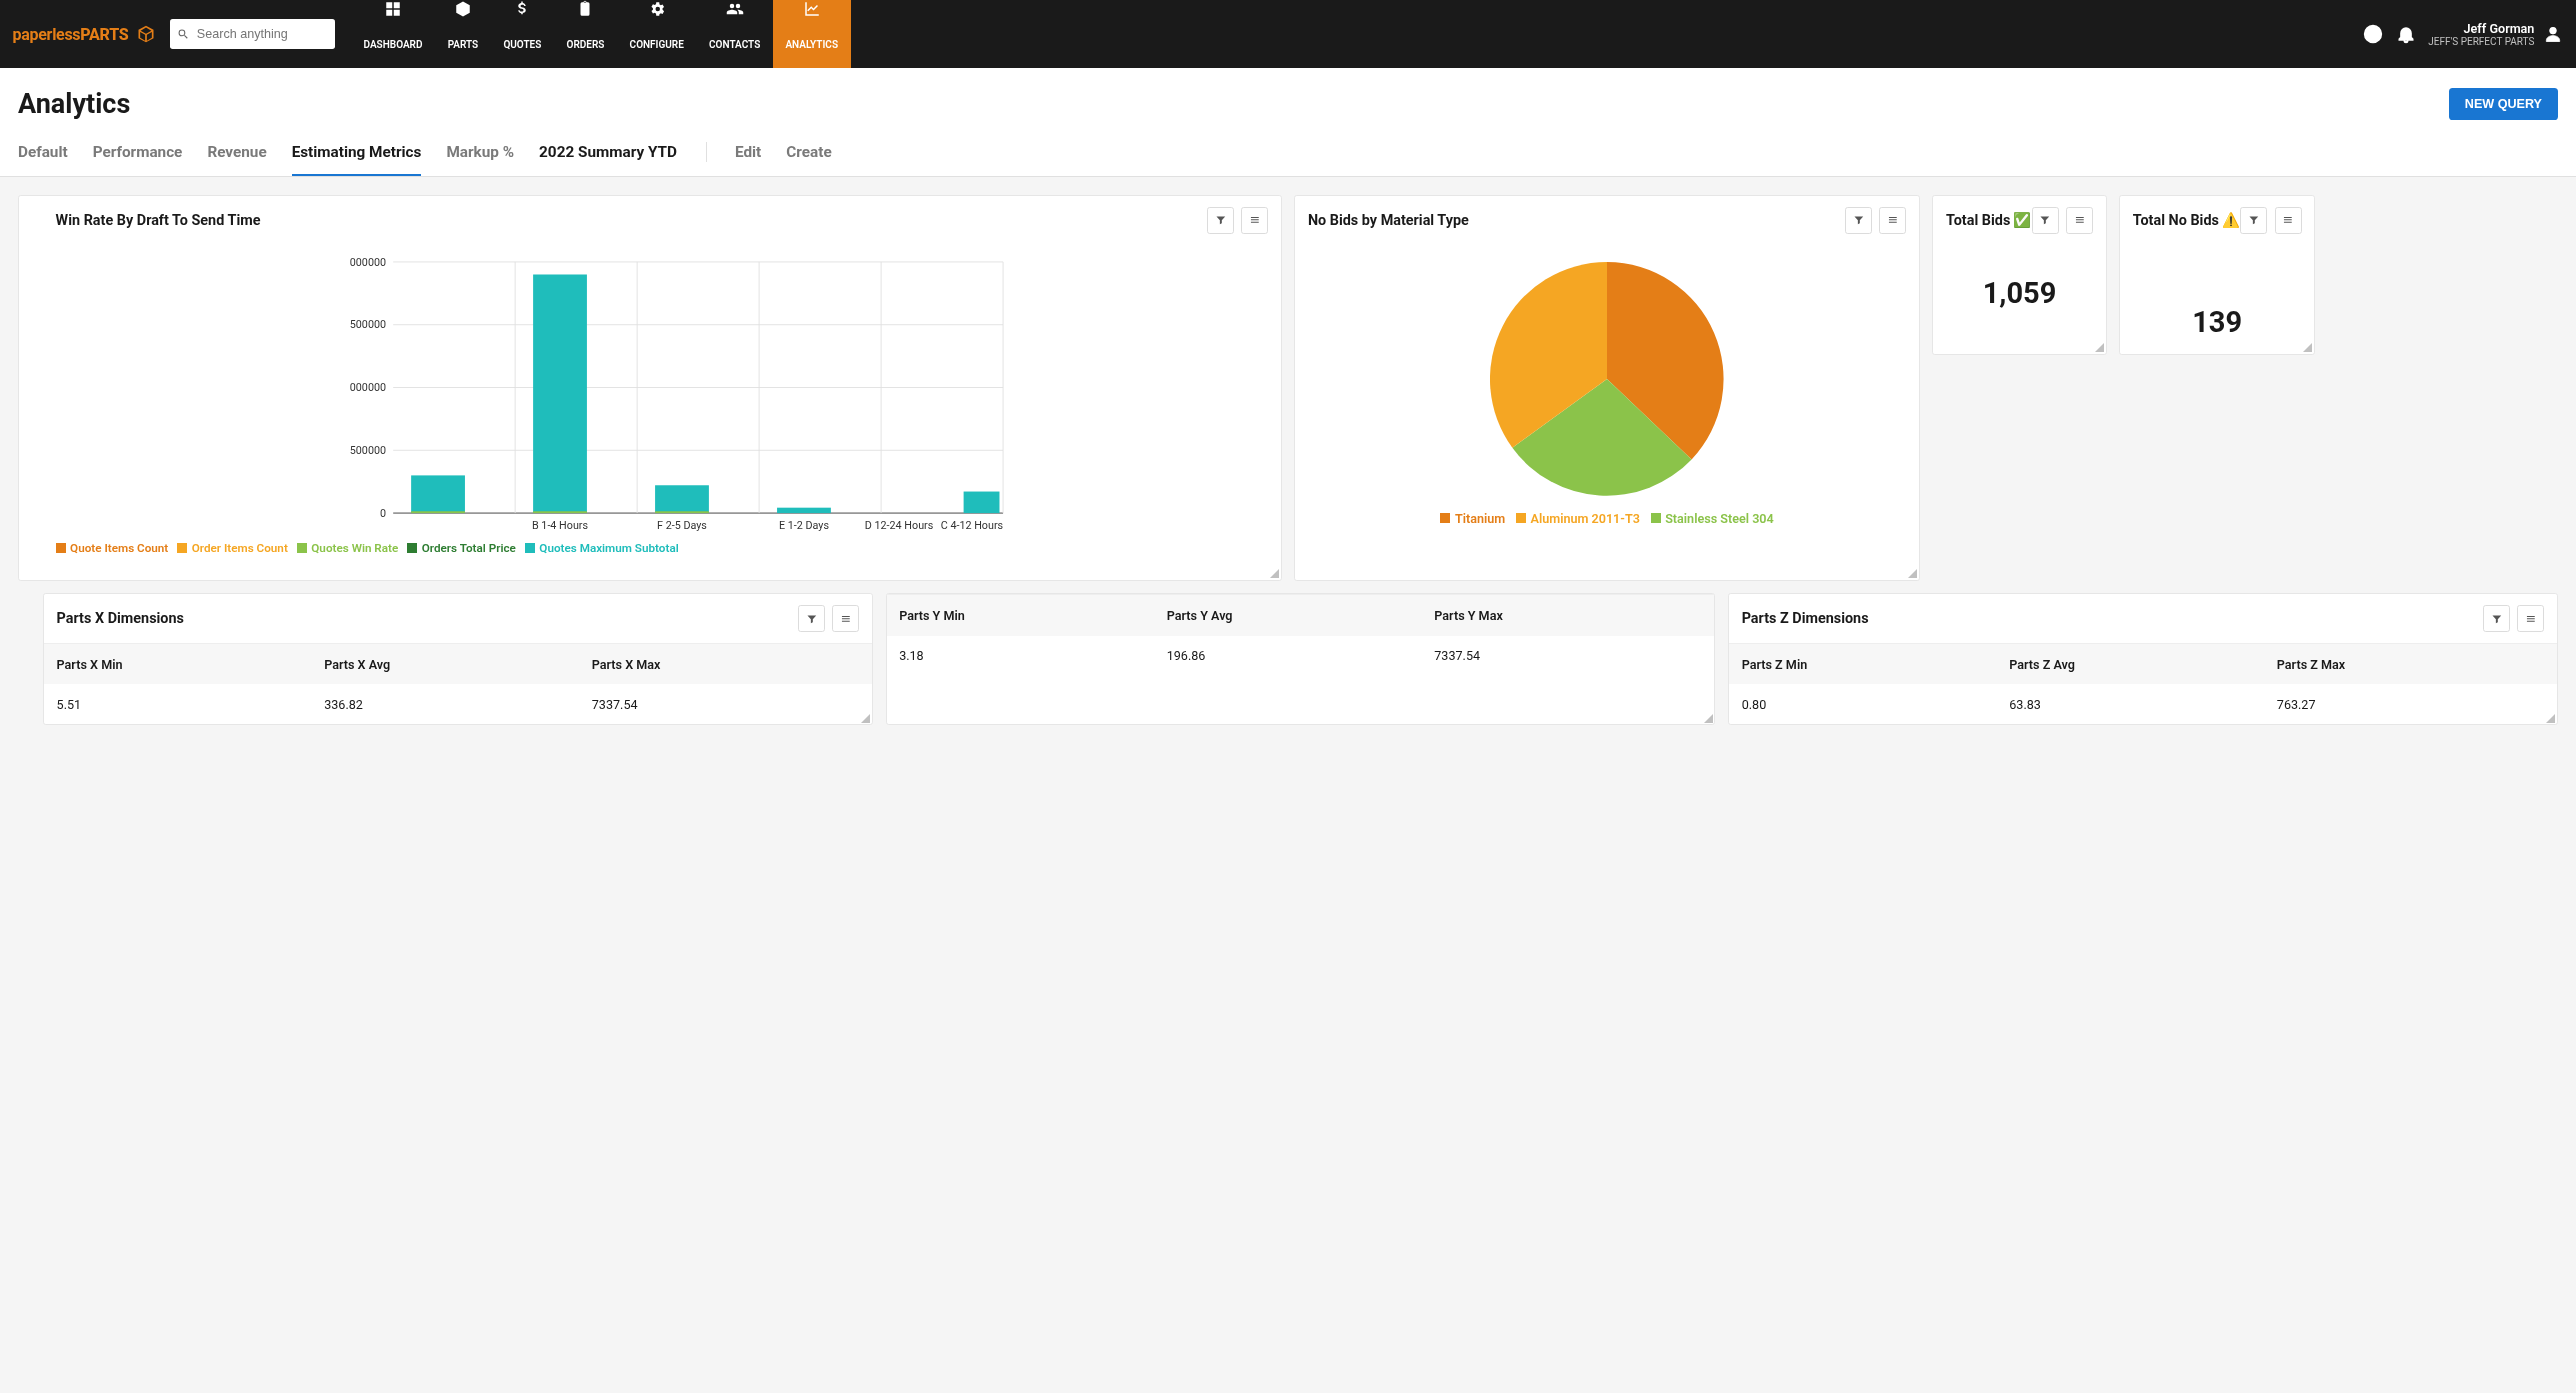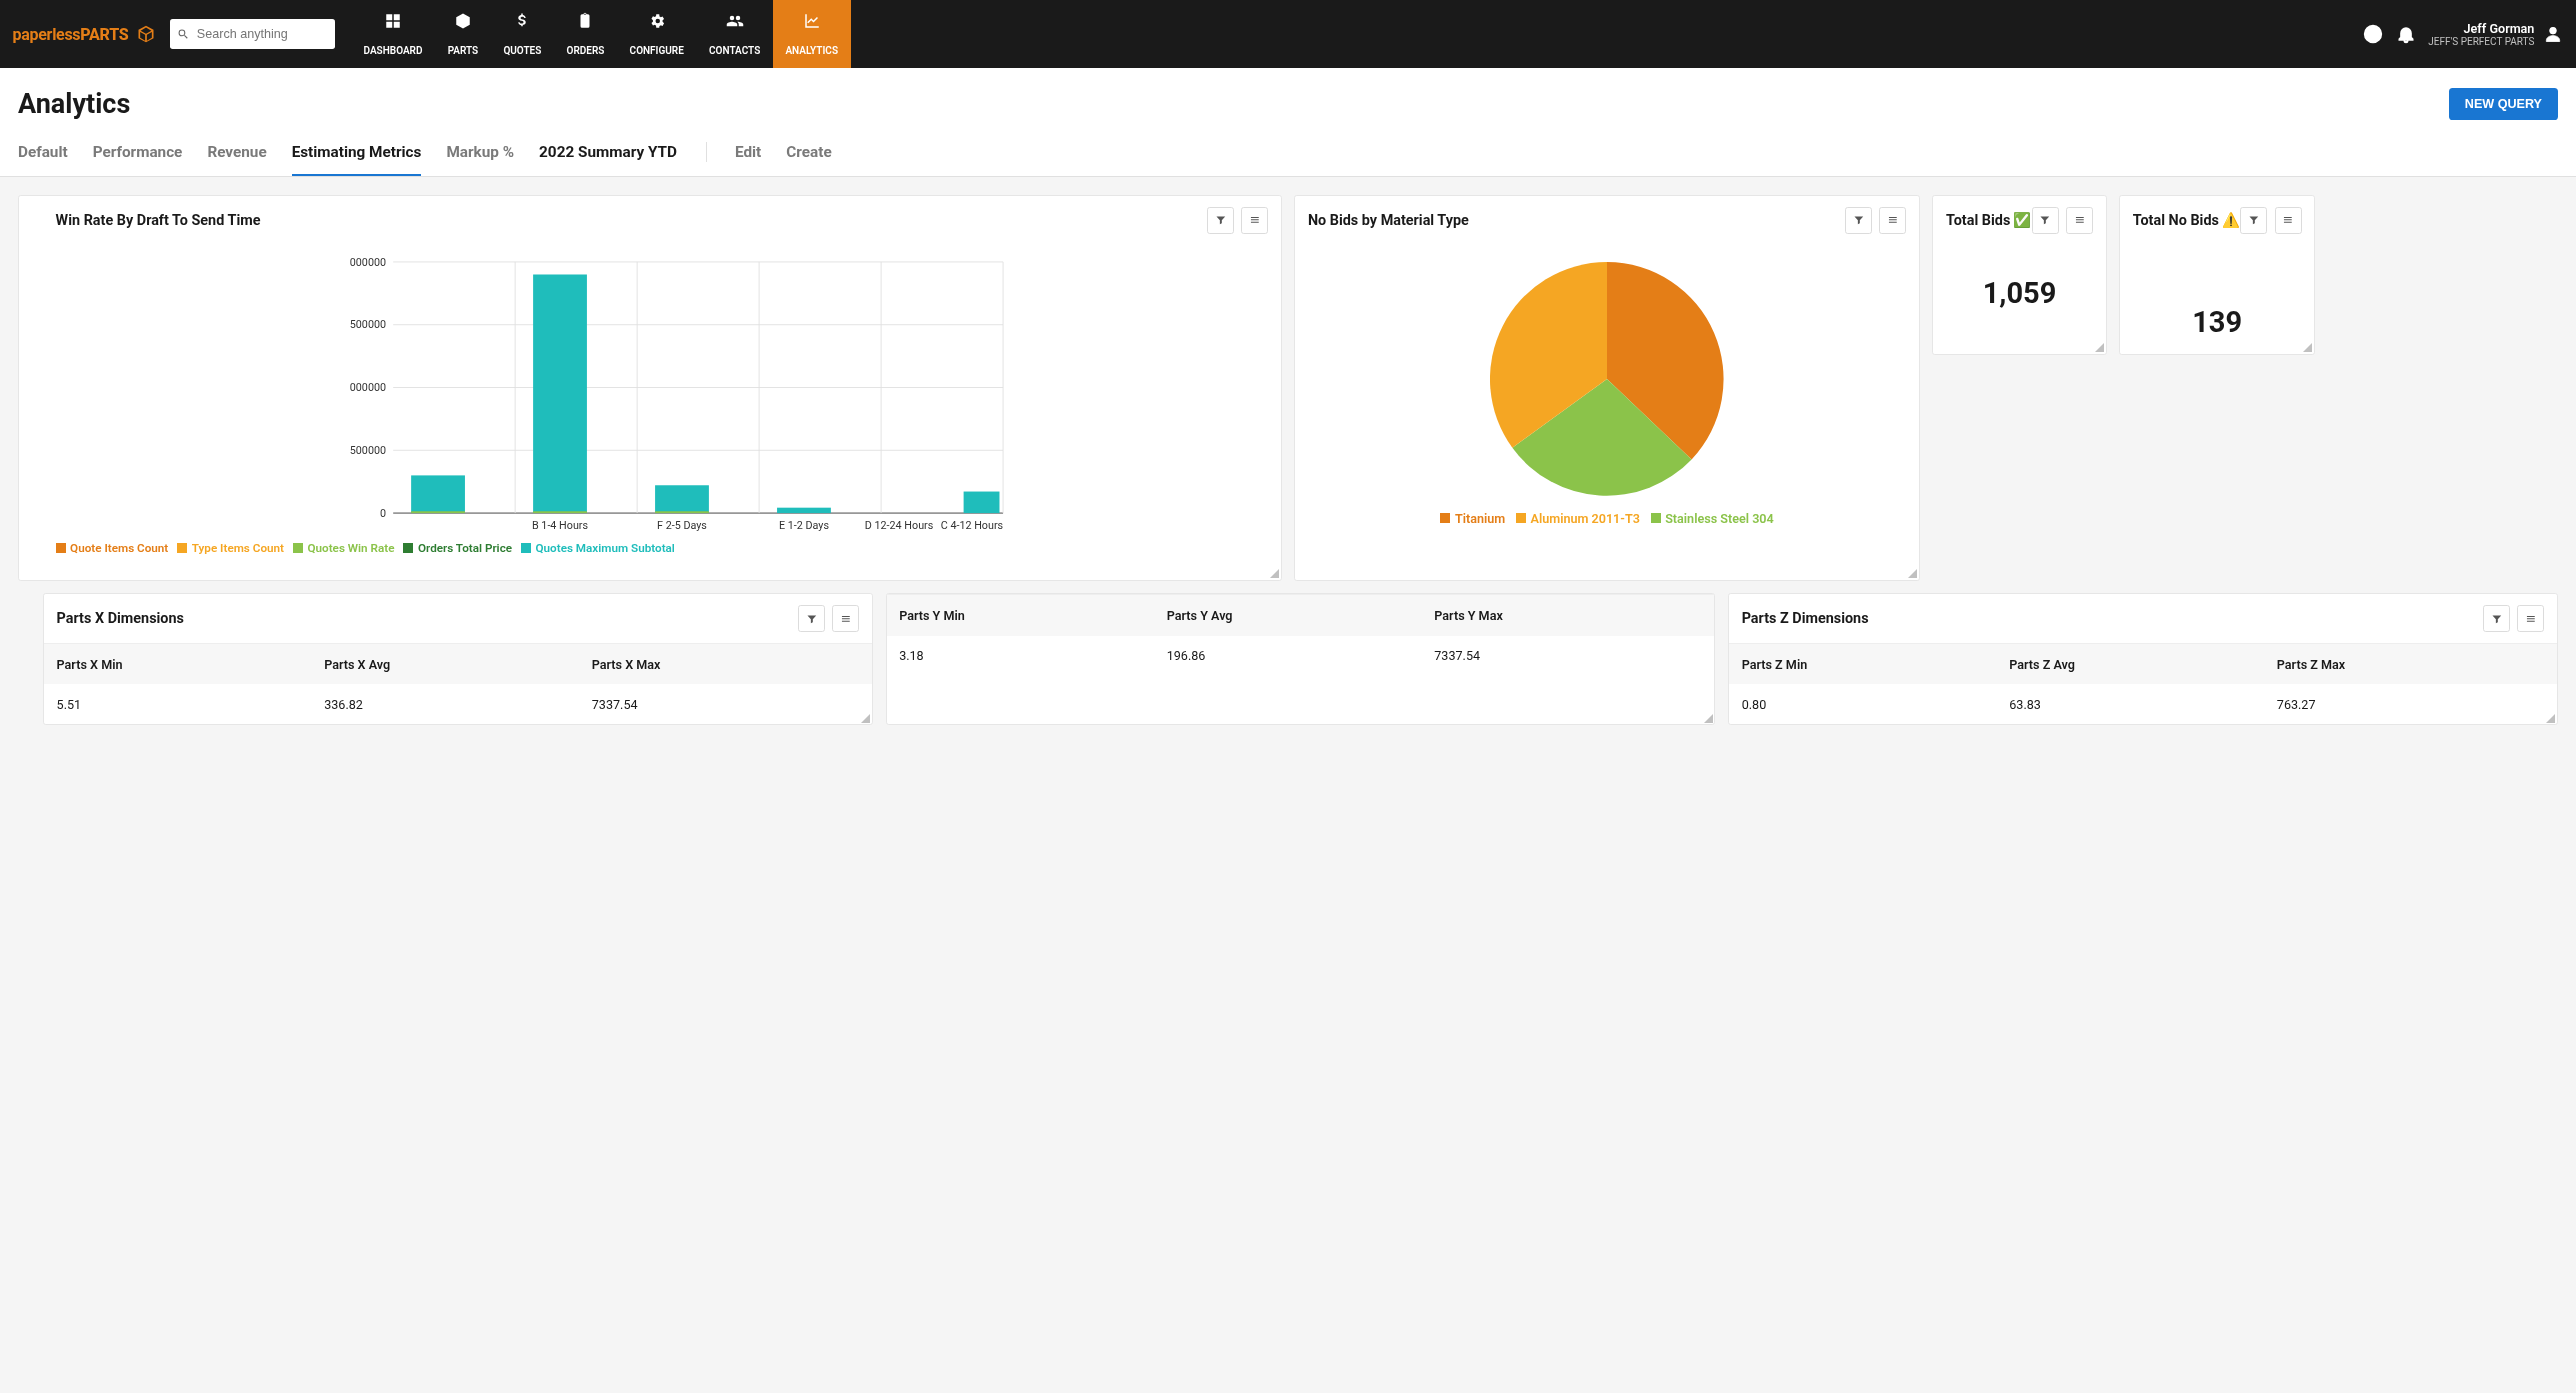--- a/index.html
+++ b/index.html
@@ -8,21 +8,21 @@
 
 .header { background: #1a1a1a; height: 68px; display: flex; align-items: center; padding: 0 0 0 12.6px; }
 .logo { display: flex; align-items: center; font-weight: 700; font-size: 16px; letter-spacing: -0.3px; }
 .logo .p1 { color: #e47e17; }
 .logo .p2 { color: #e47e17; font-weight: 800; }
 .logo-cube { width: 20px; height: 20px; margin-left: 7.2px; }
 .search-wrap { margin-left: 14.4px; background: #fff; border-radius: 2.7px; height: 30.5px; width: 165px; display: flex; align-items: center; padding: 0 7.2px; }
 .search-wrap svg { width: 14.4px; height: 14.4px; fill: #666; }
 .search-wrap input { border: none; outline: none; margin-left: 7.2px; font-size: 12.6px; width: 100%; }
 .nav { display: flex; margin-left: 16px; height: 100%; }
-.nav-item { display: flex; flex-direction: column; align-items: center; justify-content: center; padding: 0 12.6px; color: #fff; font-size: 10px; font-weight: 600; cursor: pointer; height: 100%; gap: 15px; }
+.nav-item { display: flex; flex-direction: column; align-items: center; padding: 0 12.6px; color: #fff; font-size: 10px; font-weight: 600; cursor: pointer; height: 100%; gap: 21px; }
 .nav-item.active { background: #e47e17; }
 .nav-item svg { width: 18px; height: 18px; fill: #fff; }
 .header-right { margin-left: auto; display: flex; align-items: center; padding-right: 12.6px; gap: 12.6px; }
 .header-right svg { width: 20px; height: 20px; fill: #fff; stroke: #fff; }
 .user-block { display: flex; align-items: center; gap: 9px; }
 .user-text { text-align: right; color: #fff; }
 .user-name { font-size: 12.6px; font-weight: 600; }
 .user-co { font-size: 10px; color: #c0c0c0; }
 
 
@@ -239,21 +239,21 @@
         <text x="760" y="318" text-anchor="end" class="axis-label">C 4-12 Hours</text>
       </svg>
     </div>
     <div class="bar-legend">
       <div class="legend-item">
           <div class="legend-sw" style="background:#e47e17"></div>
           <span style="color:#e47e17">Quote Items Count</span>
         </div>
       <div class="legend-item">
           <div class="legend-sw" style="background:#f5a623"></div>
-          <span style="color:#f5a623">Type Items Count</span>
+          <span style="color:#f5a623">Order Items Count</span>
         </div>
       <div class="legend-item">
           <div class="legend-sw" style="background:#8bc34a"></div>
           <span style="color:#8bc34a">Quotes Win Rate</span>
         </div>
       <div class="legend-item">
           <div class="legend-sw" style="background:#2e7d32"></div>
           <span style="color:#2e7d32">Orders Total Price</span>
         </div>
       <div class="legend-item">

